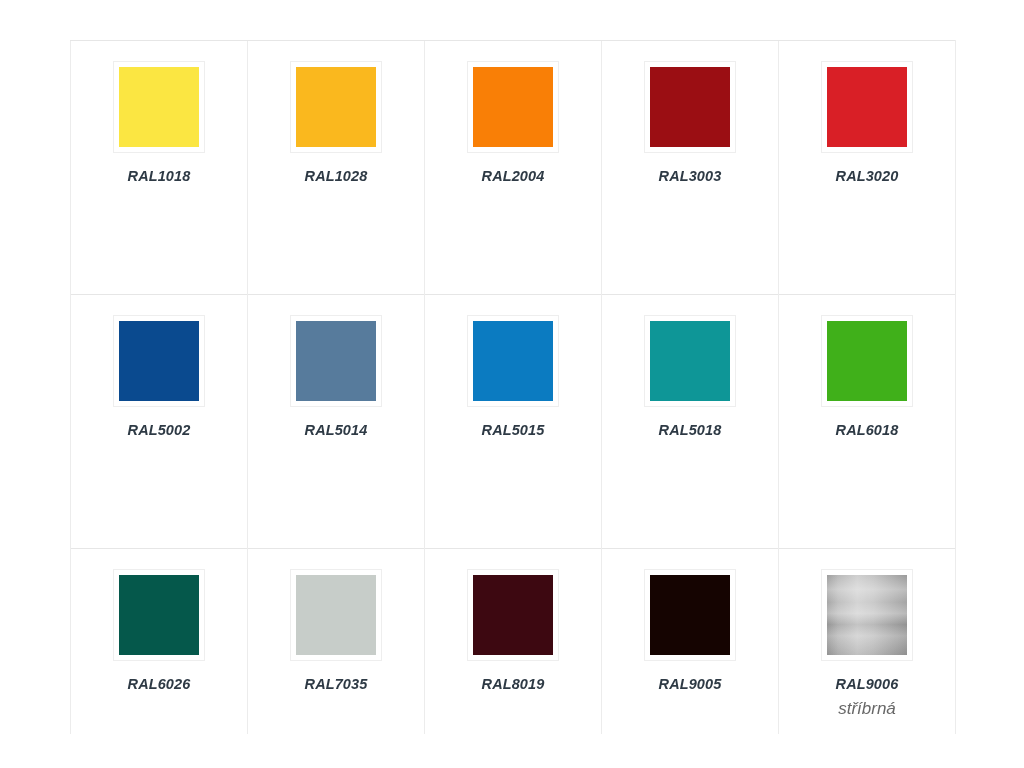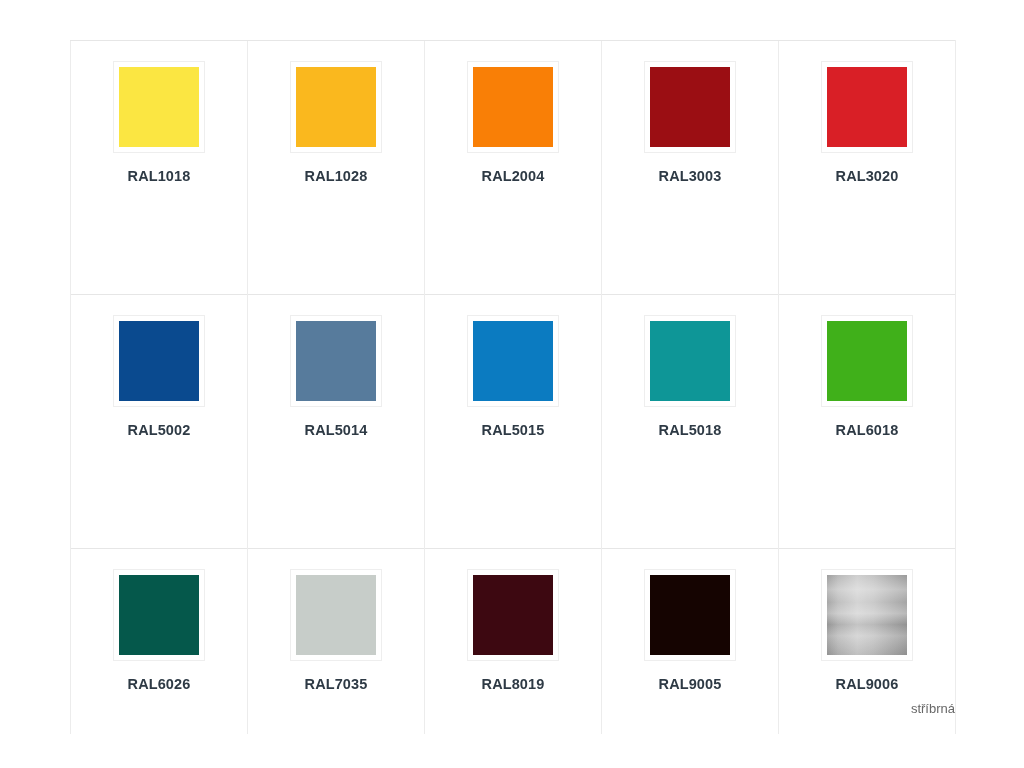--- a/index.html
+++ b/index.html
@@ -58,20 +58,21 @@
 
   .row-tall .swatch-cell {
     height: 253px;
   }
   .row-short .swatch-cell {
     height: 185px;
   }
 
   .cell-inner {
     padding-top: 20px;
+    font-style: italic;
   }
 
   
   .swatch-frame {
     display: inline-block;
     box-sizing: border-box;
     width: 92px;
     height: 92px;
     padding: 5px;
     background: #ffffff;
@@ -108,25 +109,24 @@
     margin-top: 10px;
     font-size: 14.5px;
     font-weight: bold;
     color: #2e3a45;
     letter-spacing: 0.1px;
     line-height: 18px;
   }
 
   .swatch-sublabel {
     margin-top: 7px;
-    font-size: 13px;
+    font-size: 17px;
     font-weight: normal;
     color: #676767;
     line-height: 17px;
-    text-align: right;
   }
 </style>
 </head>
 <body>
 
 <div class="page">
 
   <table class="swatch-table">
     <tbody>
 

